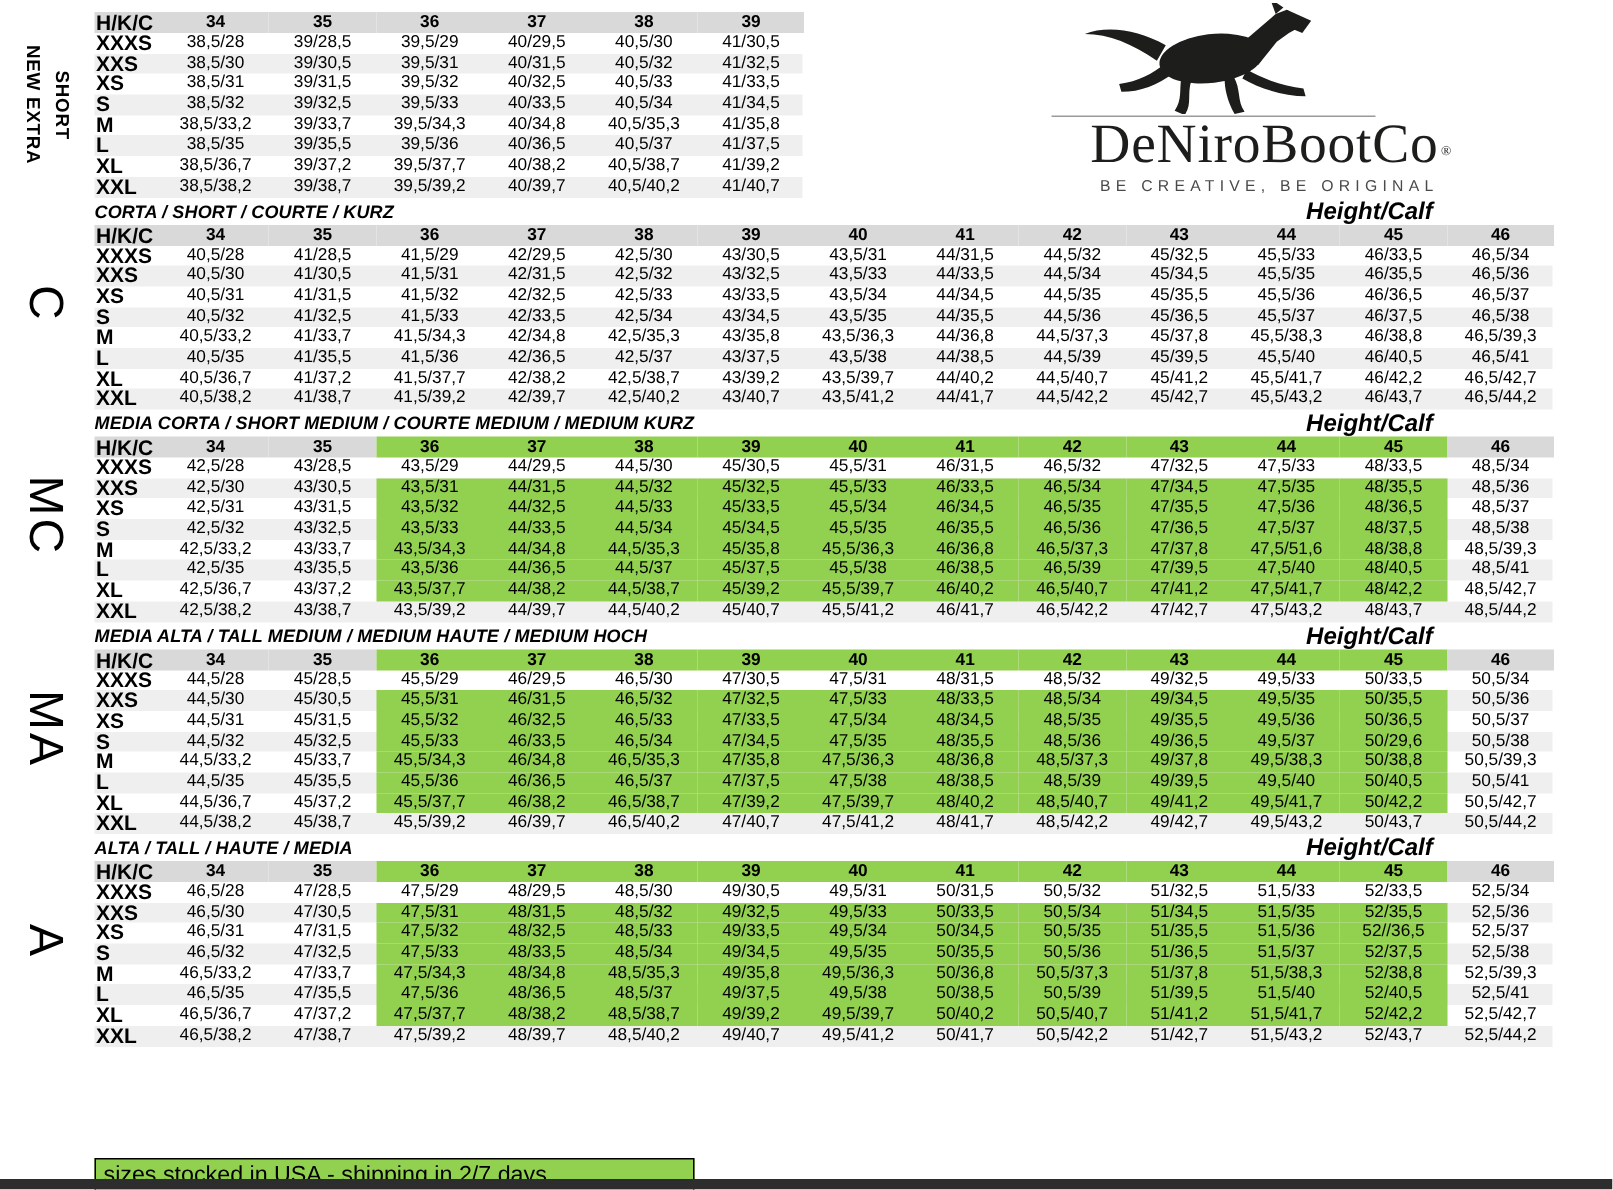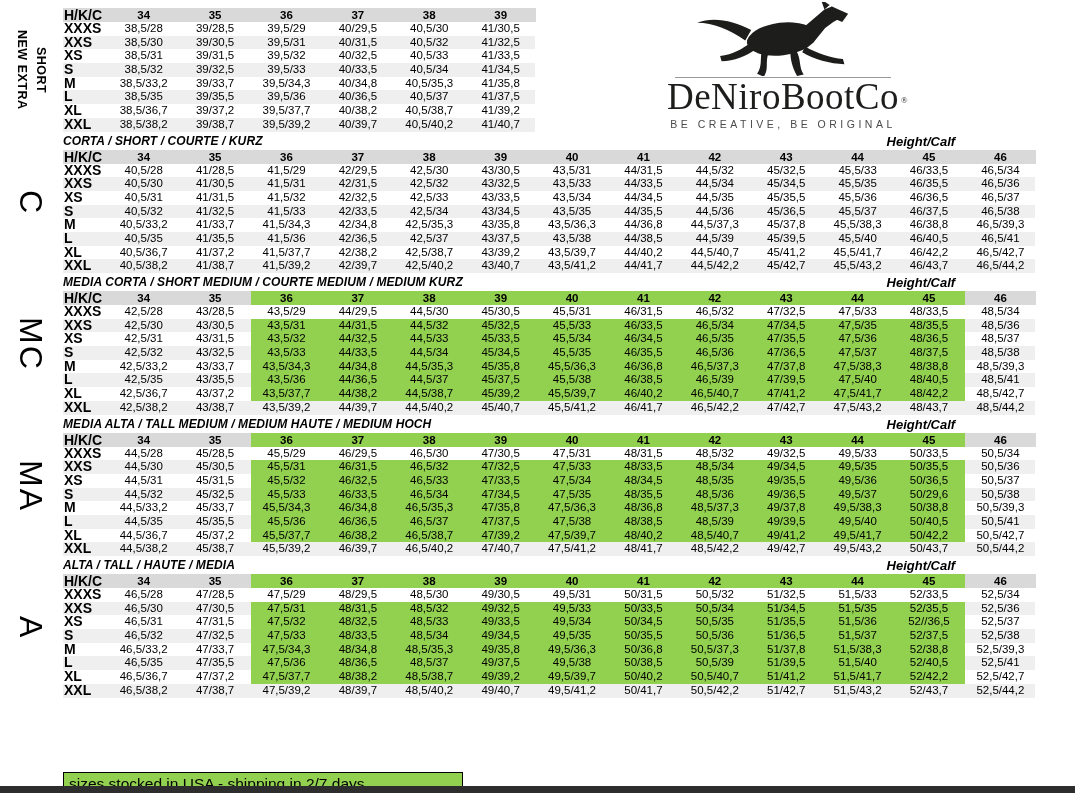--- a/index.html
+++ b/index.html
@@ -8,21 +8,21 @@
     font-family:"Liberation Sans", sans-serif;color:#000;overflow:hidden;
     -webkit-font-smoothing:antialiased;
   }
   #page{position:absolute;inset:0;}
 
   
   #tables-root{position:absolute;left:63px;top:8px;width:972px;}
   .tbl-block{position:relative;margin-bottom:1px;}
   .tbl-title-row{position:relative;height:17px;line-height:17px;}
   .tbl-title{font-weight:bold;font-style:italic;font-size:12px;letter-spacing:.1px;}
-  .hc-label{position:absolute;right:80px;top:0;font-weight:bold;font-style:italic;font-size:13px;}
+  .hc-label{position:absolute;right:80px;top:0;font-weight:bold;font-style:italic;font-size:16px;}
   .hdr-row,.data-row{display:flex;}
   .hdr-row{height:14px;line-height:14px;}
   .data-row{height:13.7px;line-height:13.7px;}
   .cell{flex:none;width:71.4px;text-align:center;font-size:11.5px;overflow:hidden;white-space:nowrap;}
   .corner,.rlabel{flex:none;width:44px;text-align:left;padding-left:1px;font-weight:bold;font-size:14px;}
   .hdr-row .cell{font-weight:bold;background:var(--hdr-gray);}
   .hdr-row .corner{background:var(--hdr-gray);}
   .data-row.stripe{background:var(--stripe);}
   .cell.green{background:var(--green);}
 
@@ -31,21 +31,21 @@
     position:absolute;left:-58px;top:0;height:100%;width:52px;
     display:flex;align-items:center;justify-content:center;
   }
   .side-label span{
     writing-mode:vertical-lr;text-align:center;white-space:pre-line;
     font-weight:bold;font-size:12.5px;line-height:1.55;letter-spacing:.5px;
   }
   .side-label.big span{font-weight:400;font-size:32px;letter-spacing:2px;line-height:1;}
 
   
-  #logo{position:absolute;left:633px;top:2px;width:300px;text-align:center;}
+  #logo{position:absolute;left:659px;top:2px;width:300px;text-align:right;}
   #horse-svg{display:block;margin:0 auto;}
   #logo-line{width:216px;height:1px;background:#9a9a9a;margin:1px auto 0 auto;}
   #brand-name{
     font-family:"Liberation Serif", serif;font-size:37px;line-height:38px;
     color:#1d1d1b;letter-spacing:.5px;margin-top:0;position:relative;display:inline-block;
   }
   #brand-name sup{font-size:9px;position:absolute;top:3px;right:-9px;}
   #brand-tagline{
     font-size:10.5px;letter-spacing:3.5px;color:#4a4a4a;margin-top:2px;
   }
@@ -401,21 +401,21 @@
           <div class="cell">42,5/33,2</div>
           <div class="cell">43/33,7</div>
           <div class="cell green">43,5/34,3</div>
           <div class="cell green">44/34,8</div>
           <div class="cell green">44,5/35,3</div>
           <div class="cell green">45/35,8</div>
           <div class="cell green">45,5/36,3</div>
           <div class="cell green">46/36,8</div>
           <div class="cell green">46,5/37,3</div>
           <div class="cell green">47/37,8</div>
-          <div class="cell green">47,5/38,3</div>
+          <div class="cell green">47,5/51,6</div>
           <div class="cell green">48/38,8</div>
           <div class="cell">48,5/39,3</div>
         </div>
         <div class="data-row stripe">
           <div class="rlabel">L</div>
           <div class="cell">42,5/35</div>
           <div class="cell">43/35,5</div>
           <div class="cell green">43,5/36</div>
           <div class="cell green">44/36,5</div>
           <div class="cell green">44,5/37</div>

